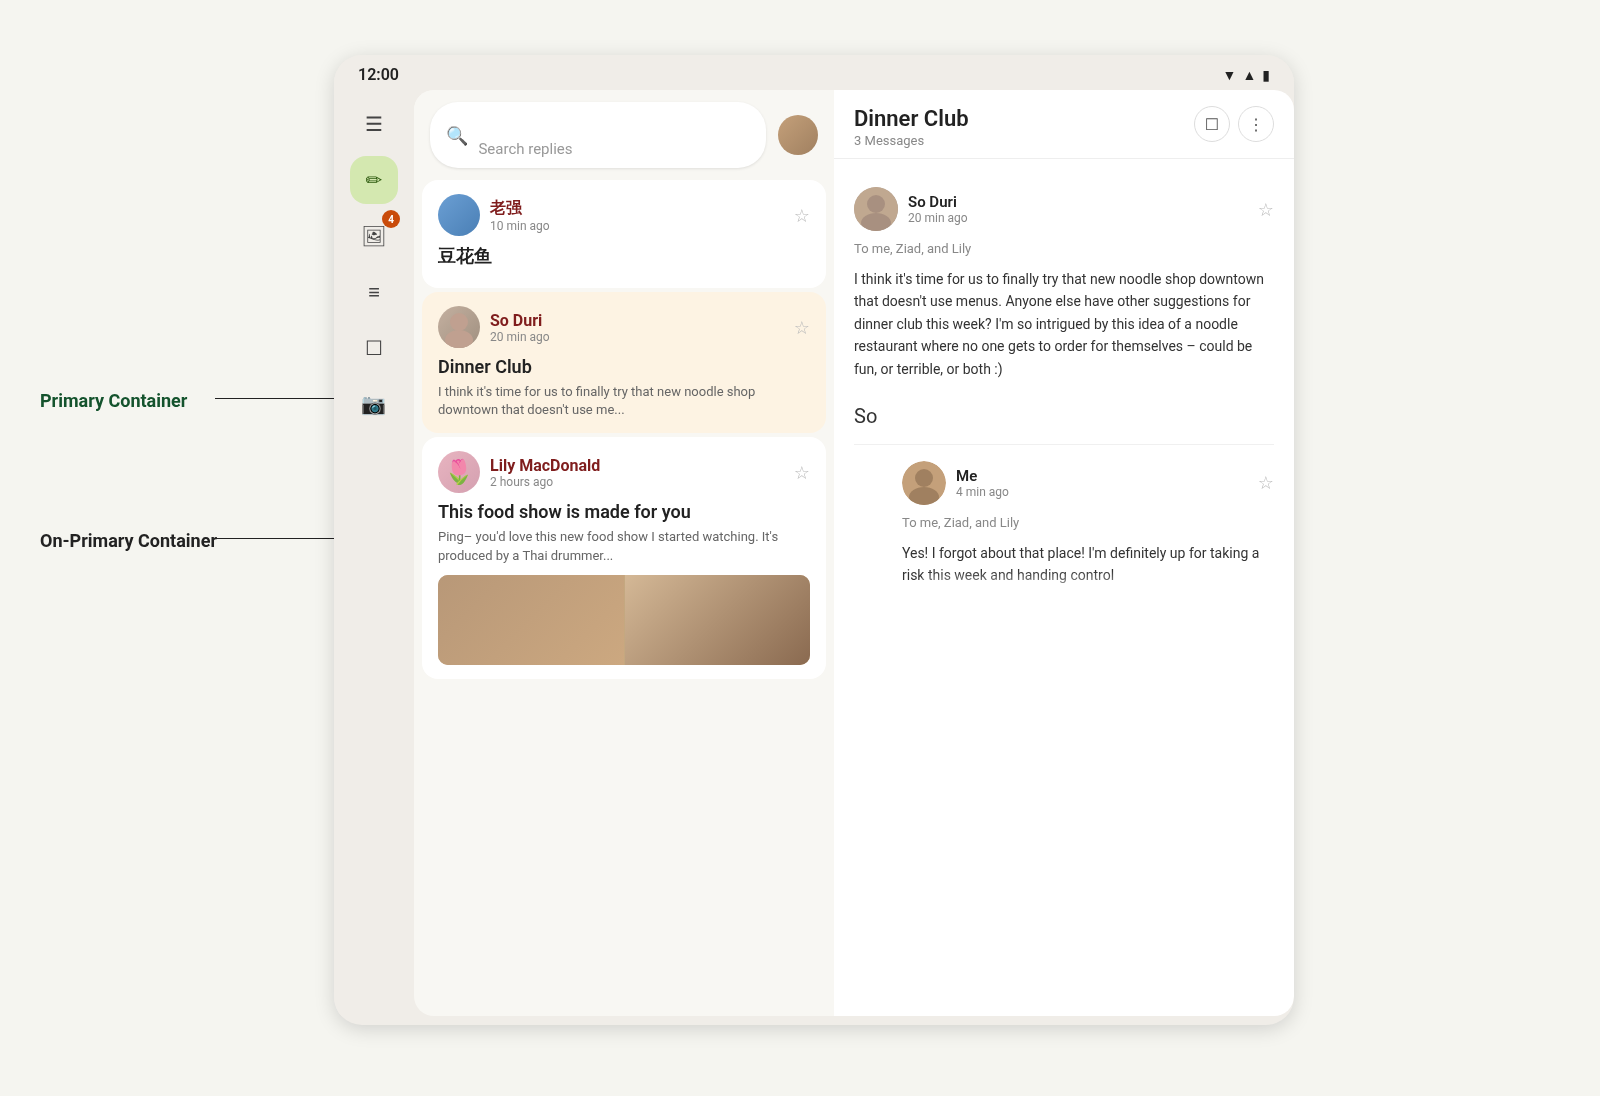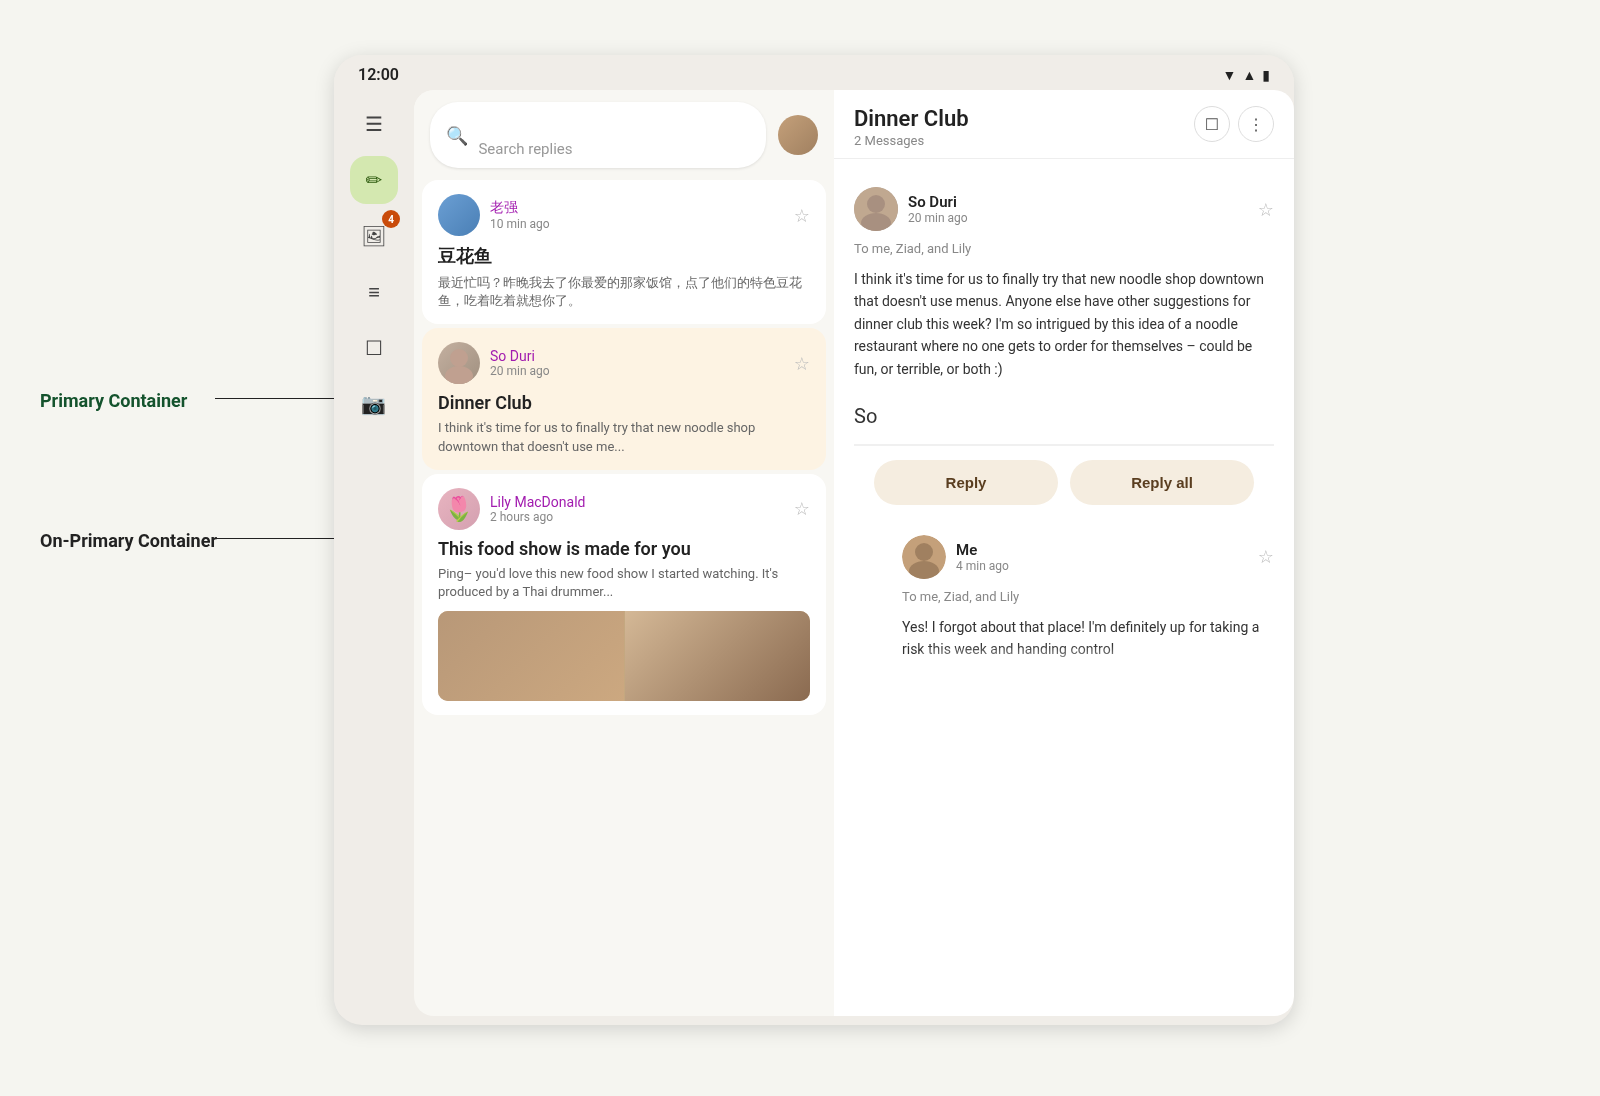--- a/index.html
+++ b/index.html
@@ -253,23 +253,23 @@
       width: 100%;
       height: 100%;
     }
     
     .av-laomao { background: linear-gradient(135deg, #6b9fd4, #4a7fb5); }
     .av-soduri { background: linear-gradient(135deg, #c4b0a0, #a09080); display: flex; align-items: center; justify-content: center; }
     .av-lily { background: linear-gradient(135deg, #e8b4c0, #d4a0b0); display: flex; align-items: center; justify-content: center; }
     .av-me { background: linear-gradient(135deg, #c4a07a, #a08060); }
 
     .sender-name {
-      font-size: 14px;
-      font-weight: 400;
-      color: #a21caf;
+      font-size: 16px;
+      font-weight: 700;
+      color: #7f1d1d;
     }
     .sender-time {
       font-size: 12px;
       color: #888;
     }
     .star-icon {
       font-size: 18px;
       color: #bbb;
       cursor: pointer;
     }
@@ -509,21 +509,20 @@
                   <div class="email-avatar-inner av-laomao"></div>
                 </div>
                 <div>
                   <div class="sender-name">老强</div>
                   <div class="sender-time">10 min ago</div>
                 </div>
               </div>
               <span class="star-icon">☆</span>
             </div>
             <div class="email-subject">豆花鱼</div>
-            <div class="email-preview">最近忙吗？昨晚我去了你最爱的那家饭馆，点了他们的特色豆花鱼，吃着吃着就想你了。</div>
           </div>
 
           <div class="email-card selected">
             <div class="email-card-header">
               <div class="email-sender-info">
                 <div class="email-avatar">
                   <div class="email-avatar-inner av-soduri">
                     <svg width="42" height="42" viewBox="0 0 42 42">
                         <circle cx="21" cy="16" r="9" fill="#c0a090"></circle>
                         <ellipse cx="21" cy="34" rx="14" ry="10" fill="#c0a090"></ellipse>
@@ -563,21 +562,21 @@
           </div>
 
         </div>
       </div>
 
       <div class="email-detail-panel">
 
         <div class="detail-header">
           <div class="detail-title-area">
             <div class="detail-title">Dinner Club</div>
-            <div class="detail-count">2 Messages</div>
+            <div class="detail-count">3 Messages</div>
           </div>
           <div class="detail-actions">
             <button class="detail-action-btn">☐</button>
             <button class="detail-action-btn">⋮</button>
           </div>
         </div>
 
         <div class="email-messages">
 
           <div class="message-block">
@@ -595,24 +594,20 @@
                   <div class="message-time">20 min ago</div>
                 </div>
               </div>
               <span class="star-icon">☆</span>
             </div>
             <div class="message-to">To me, Ziad, and Lily</div>
             <div class="message-body">I think it's time for us to finally try that new noodle shop downtown that doesn't use menus. Anyone else have other suggestions for dinner club this week? I'm so intrigued by this idea of a noodle restaurant where no one gets to order for themselves – could be fun, or terrible, or both :)</div>
             <div class="message-signature">So</div>
           </div>
 
-          <div class="reply-buttons">
-            <button class="reply-btn">Reply</button>
-            <button class="reply-btn">Reply all</button>
-          </div>
 
           <div class="message-block" style="position:relative;">
             <div class="message-header">
               <div class="message-sender-info">
                 <div class="message-avatar">
                   <svg width="44" height="44" viewBox="0 0 44 44">
                       <rect width="44" height="44" rx="22" fill="#c4a07a"></rect>
                       <circle cx="22" cy="17" r="9" fill="#a08060"></circle>
                       <ellipse cx="22" cy="36" rx="15" ry="10" fill="#a08060"></ellipse>
                     </svg>

